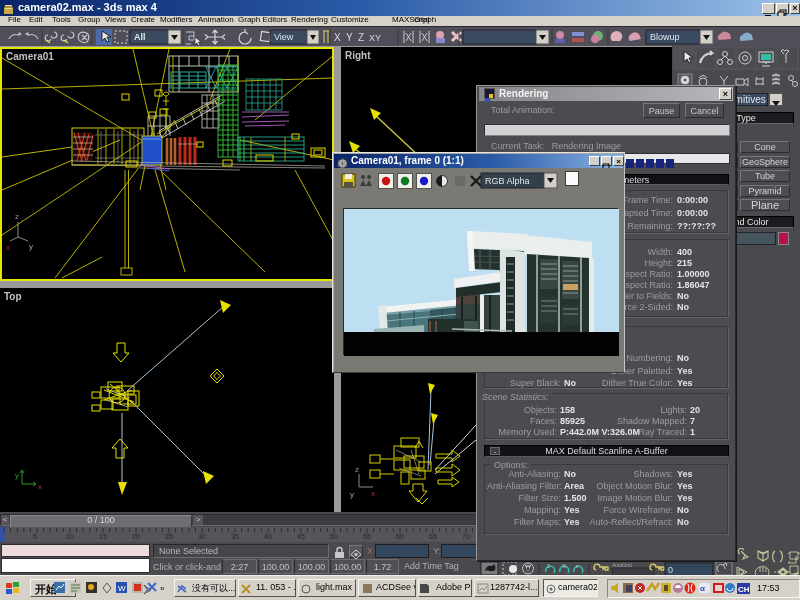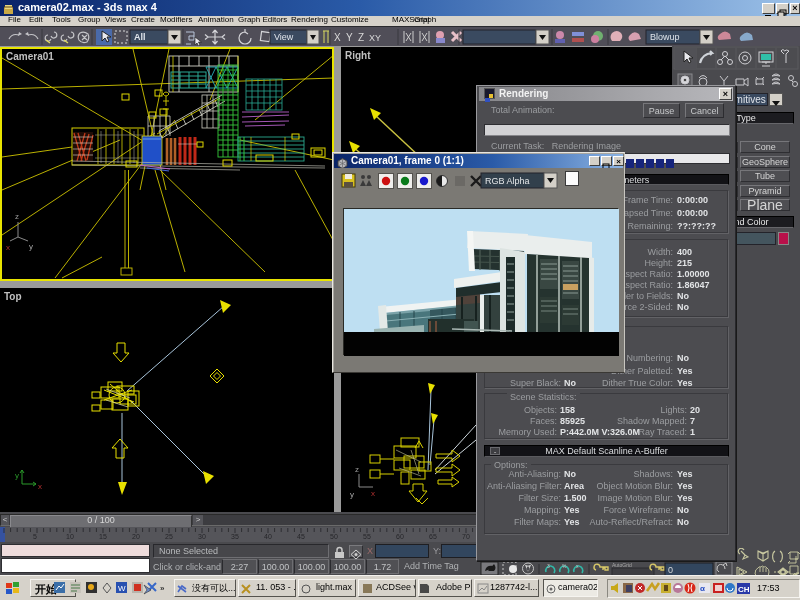--- a/index.html
+++ b/index.html
@@ -362,21 +362,21 @@
 
   <div class="abs" style="left:16px;top:95px;width:50px;height:12px;background:#4e4e52;border:1px solid #76767a;border-bottom-color:#2e2e32;border-right-color:#2e2e32;color:#d4d4d4;font-size:9px;text-align:center;line-height:11px;">Box</div>
   <div class="abs" style="left:68px;top:95px;width:50px;height:12px;background:#4e4e52;border:1px solid #76767a;border-bottom-color:#2e2e32;border-right-color:#2e2e32;color:#d4d4d4;font-size:9px;text-align:center;line-height:11px;">Cone</div>
   <div class="abs" style="left:16px;top:110px;width:50px;height:12px;background:#4e4e52;border:1px solid #76767a;border-bottom-color:#2e2e32;border-right-color:#2e2e32;color:#d4d4d4;font-size:9px;text-align:center;line-height:11px;">Sphere</div>
   <div class="abs" style="left:68px;top:110px;width:50px;height:12px;background:#4e4e52;border:1px solid #76767a;border-bottom-color:#2e2e32;border-right-color:#2e2e32;color:#d4d4d4;font-size:9px;text-align:center;line-height:11px;">GeoSphere</div>
   <div class="abs" style="left:16px;top:124px;width:50px;height:12px;background:#4e4e52;border:1px solid #76767a;border-bottom-color:#2e2e32;border-right-color:#2e2e32;color:#d4d4d4;font-size:9px;text-align:center;line-height:11px;">Cylinder</div>
   <div class="abs" style="left:68px;top:124px;width:50px;height:12px;background:#4e4e52;border:1px solid #76767a;border-bottom-color:#2e2e32;border-right-color:#2e2e32;color:#d4d4d4;font-size:9px;text-align:center;line-height:11px;">Tube</div>
   <div class="abs" style="left:16px;top:139px;width:50px;height:12px;background:#4e4e52;border:1px solid #76767a;border-bottom-color:#2e2e32;border-right-color:#2e2e32;color:#d4d4d4;font-size:9px;text-align:center;line-height:11px;">Torus</div>
   <div class="abs" style="left:68px;top:139px;width:50px;height:12px;background:#4e4e52;border:1px solid #76767a;border-bottom-color:#2e2e32;border-right-color:#2e2e32;color:#d4d4d4;font-size:9px;text-align:center;line-height:11px;">Pyramid</div>
   <div class="abs" style="left:16px;top:153px;width:50px;height:12px;background:#4e4e52;border:1px solid #76767a;border-bottom-color:#2e2e32;border-right-color:#2e2e32;color:#d4d4d4;font-size:9px;text-align:center;line-height:11px;">Teapot</div>
-  <div class="abs" style="left:68px;top:153px;width:50px;height:12px;background:#4e4e52;border:1px solid #76767a;border-bottom-color:#2e2e32;border-right-color:#2e2e32;color:#d4d4d4;font-size:14px;text-align:center;line-height:11px;">Plane</div>
+  <div class="abs" style="left:68px;top:153px;width:50px;height:12px;background:#4e4e52;border:1px solid #76767a;border-bottom-color:#2e2e32;border-right-color:#2e2e32;color:#d4d4d4;font-size:11px;text-align:center;line-height:11px;">Plane</div>
 
   <div class="abs" style="left:6px;top:170px;width:116px;height:12px;background:#1c1c20;border:1px solid #000;border-bottom-color:#66666a;color:#e8e8e8;font-size:9px;line-height:11px;"><span style="margin-left:24px;">Name and Color</span></div>
   <div class="abs" style="left:8px;top:186px;width:96px;height:13px;background:#44555e;border:1px solid #23232a;"></div>
   <div class="abs" style="left:106px;top:186px;width:11px;height:13px;background:#b8104a;border:1px solid #888;"></div>
 </div>
 
 <div class="abs" id="timeslider" style="left:0;top:512px;width:672px;height:15px;background:#4a4a4e;">
   <div class="abs" style="left:0;top:2px;width:672px;height:12px;background:#3c3c40;border:1px solid #2a2a2a;border-bottom-color:#6a6a6a;border-right-color:#6a6a6a;"></div>
   <div class="abs" style="left:1px;top:3px;width:8px;height:10px;background:#55555a;color:#ccc;font-size:8px;text-align:center;line-height:10px;">&lt;</div>
   <div class="abs" style="left:10px;top:3px;width:182px;height:16px;background:#6e6e72;border:1px solid #8a8a8e;border-bottom-color:#333;border-right-color:#333;color:#d8d8d8;font-size:9px;text-align:center;line-height:9px;">0 / 100</div>
@@ -550,21 +550,21 @@
   <div class="labr" style="left:10px;top:292px;width:74px;">Super Black: </div>
       <div class="abs val" style="left:87px;top:292px;font-size:9px;">No</div>
   <div class="labr" style="left:100px;top:267px;width:96px;">Serial Numbering: </div>
       <div class="abs val" style="left:200px;top:267px;font-size:9px;">No</div>
   <div class="labr" style="left:100px;top:280px;width:96px;">Dither Paletted: </div>
       <div class="abs val" style="left:200px;top:280px;font-size:9px;">Yes</div>
   <div class="labr" style="left:100px;top:292px;width:96px;">Dither True Color: </div>
       <div class="abs val" style="left:200px;top:292px;font-size:9px;">Yes</div>
 
   <div class="grp" style="left:7px;top:307px;width:244px;height:46px;"></div>
-  <div class="lab" style="left:30px;top:306px;background:#4c4c50;padding:0 3px;">Scene Statistics:</div>
+  <div class="lab" style="left:2px;top:306px;background:#4c4c50;padding:0 3px;font-style:italic;">Scene Statistics:</div>
   <div class="labr" style="left:10px;top:319px;width:70px;">Objects: </div>
       <div class="abs val" style="left:83px;top:319px;font-size:9px;">158</div>
   <div class="labr" style="left:10px;top:330px;width:70px;">Faces: </div>
       <div class="abs val" style="left:83px;top:330px;font-size:9px;">85925</div>
   <div class="labr" style="left:10px;top:341px;width:70px;">Memory Used: </div>
       <div class="abs val" style="left:83px;top:341px;font-size:9px;">P:442.0M V:326.0M</div>
   <div class="labr" style="left:130px;top:319px;width:80px;">Lights: </div>
       <div class="abs val" style="left:213px;top:319px;font-size:9px;">20</div>
   <div class="labr" style="left:130px;top:330px;width:80px;">Shadow Mapped: </div>
       <div class="abs val" style="left:213px;top:330px;font-size:9px;">7</div>

